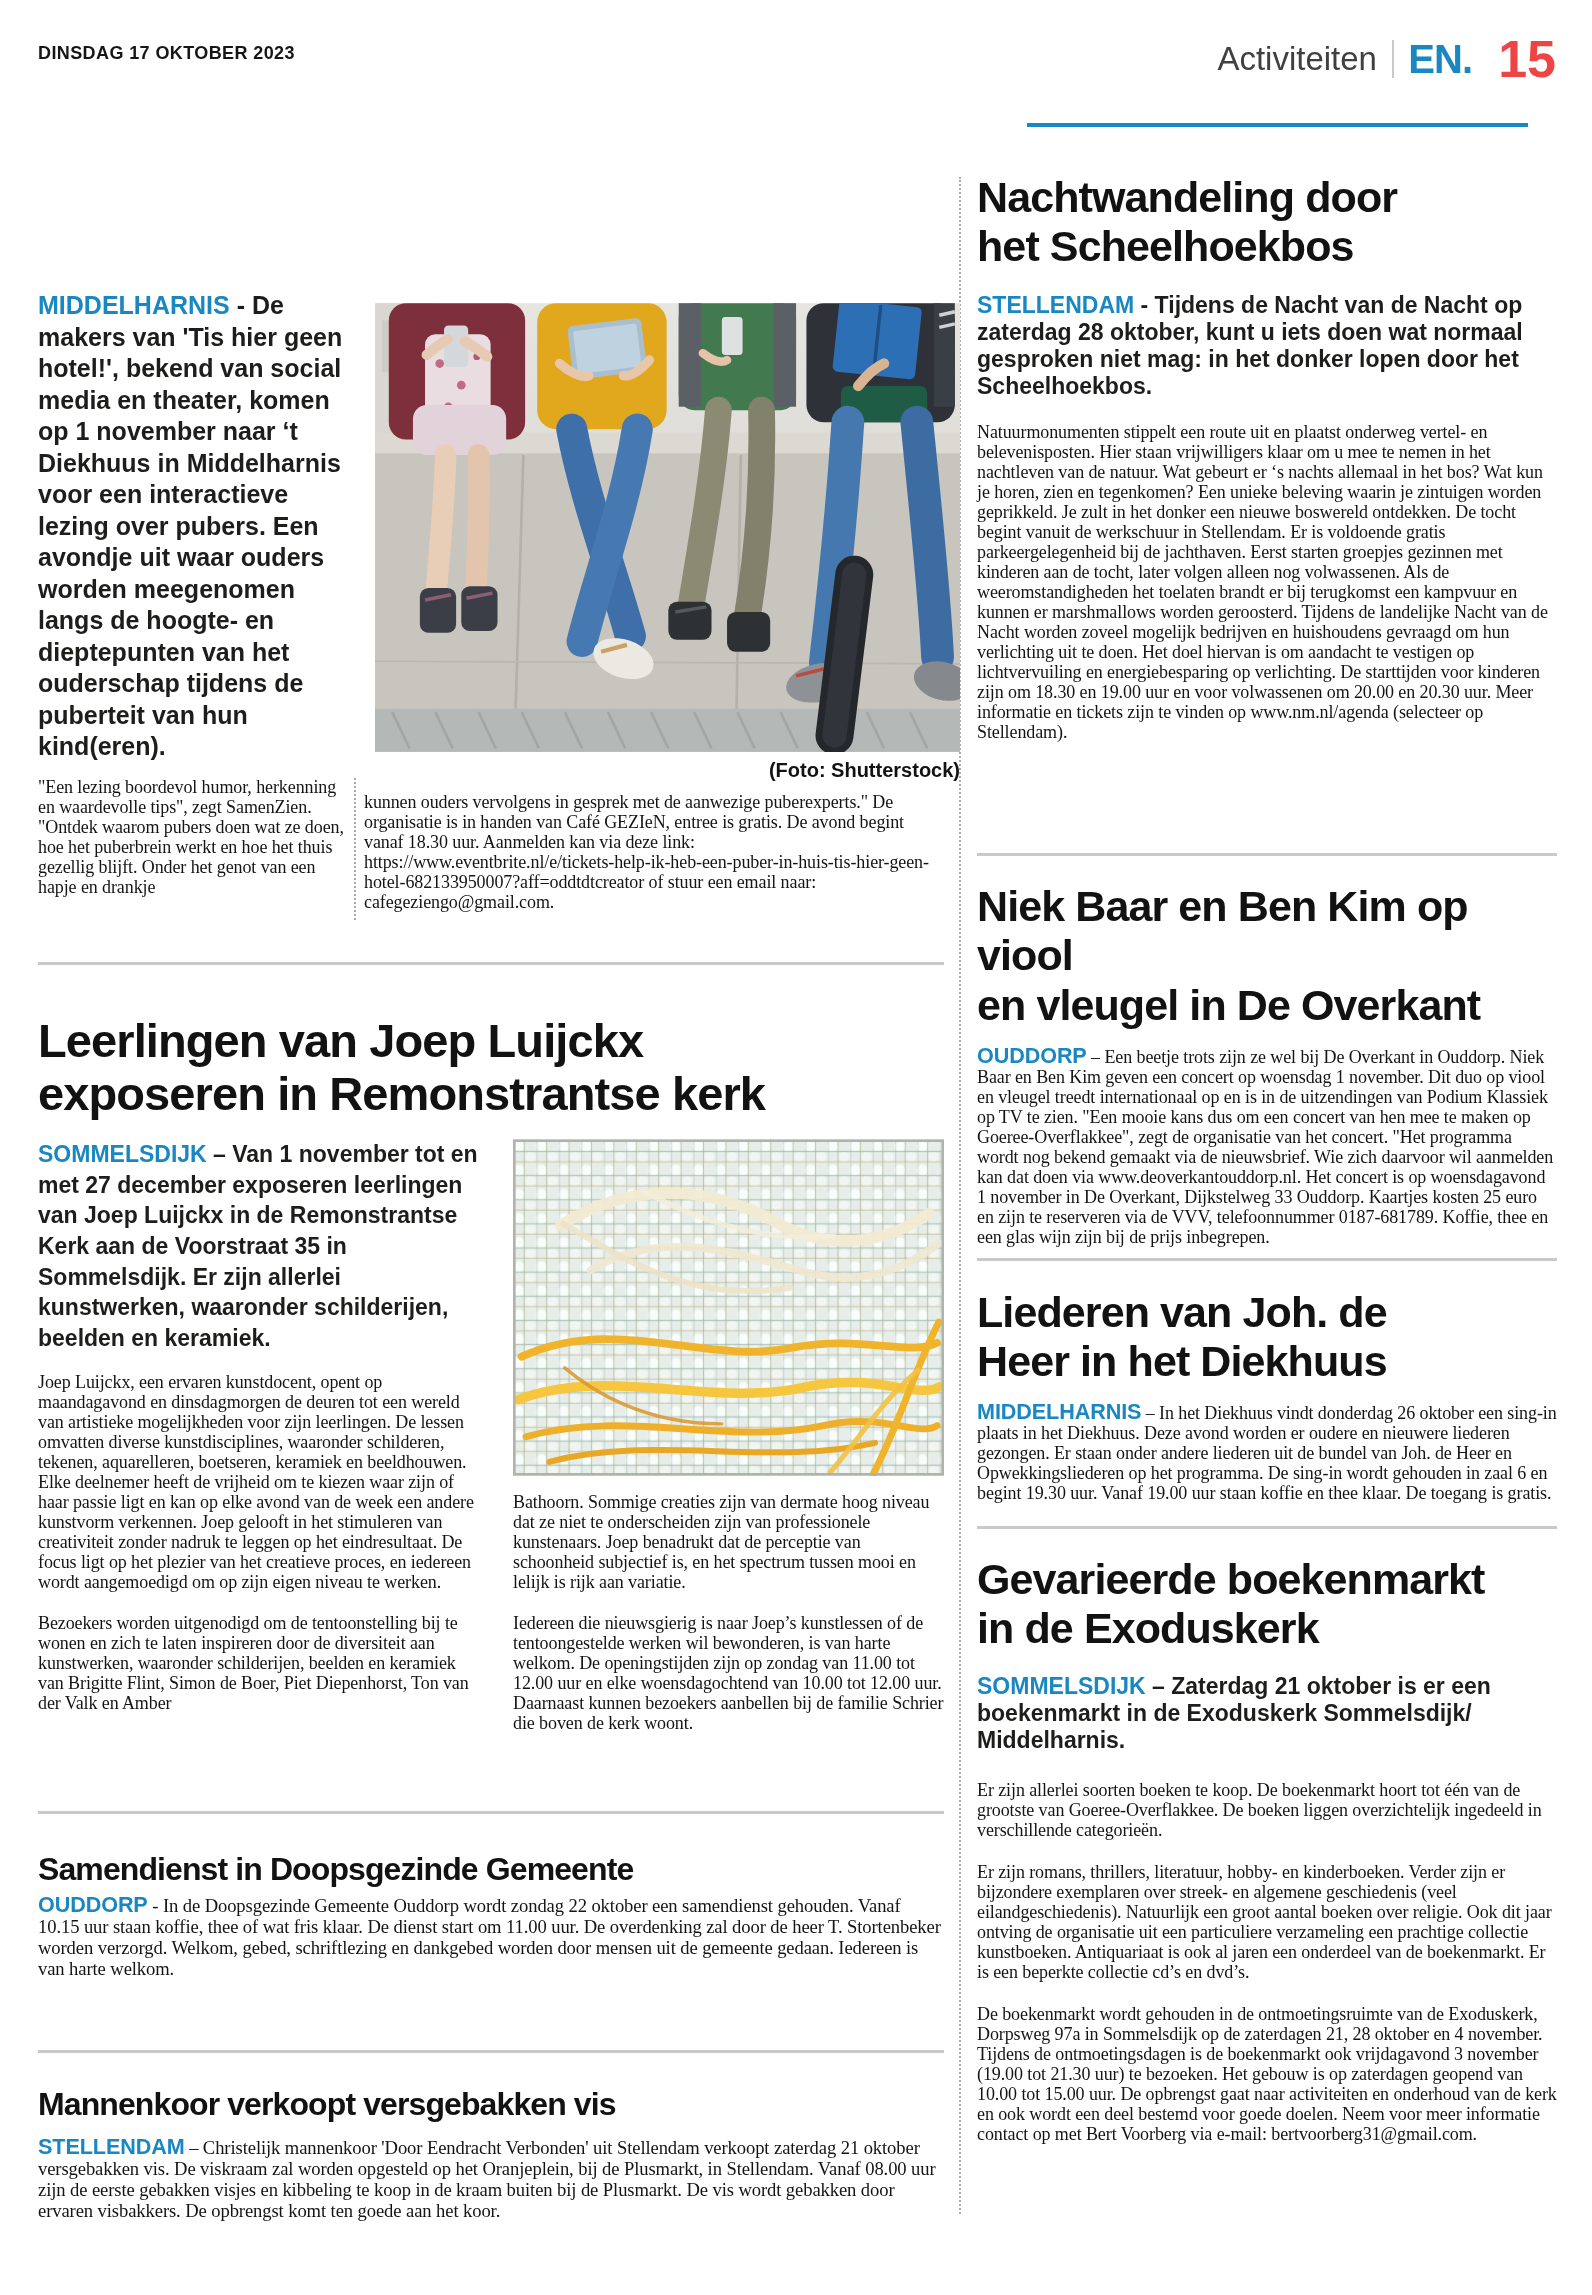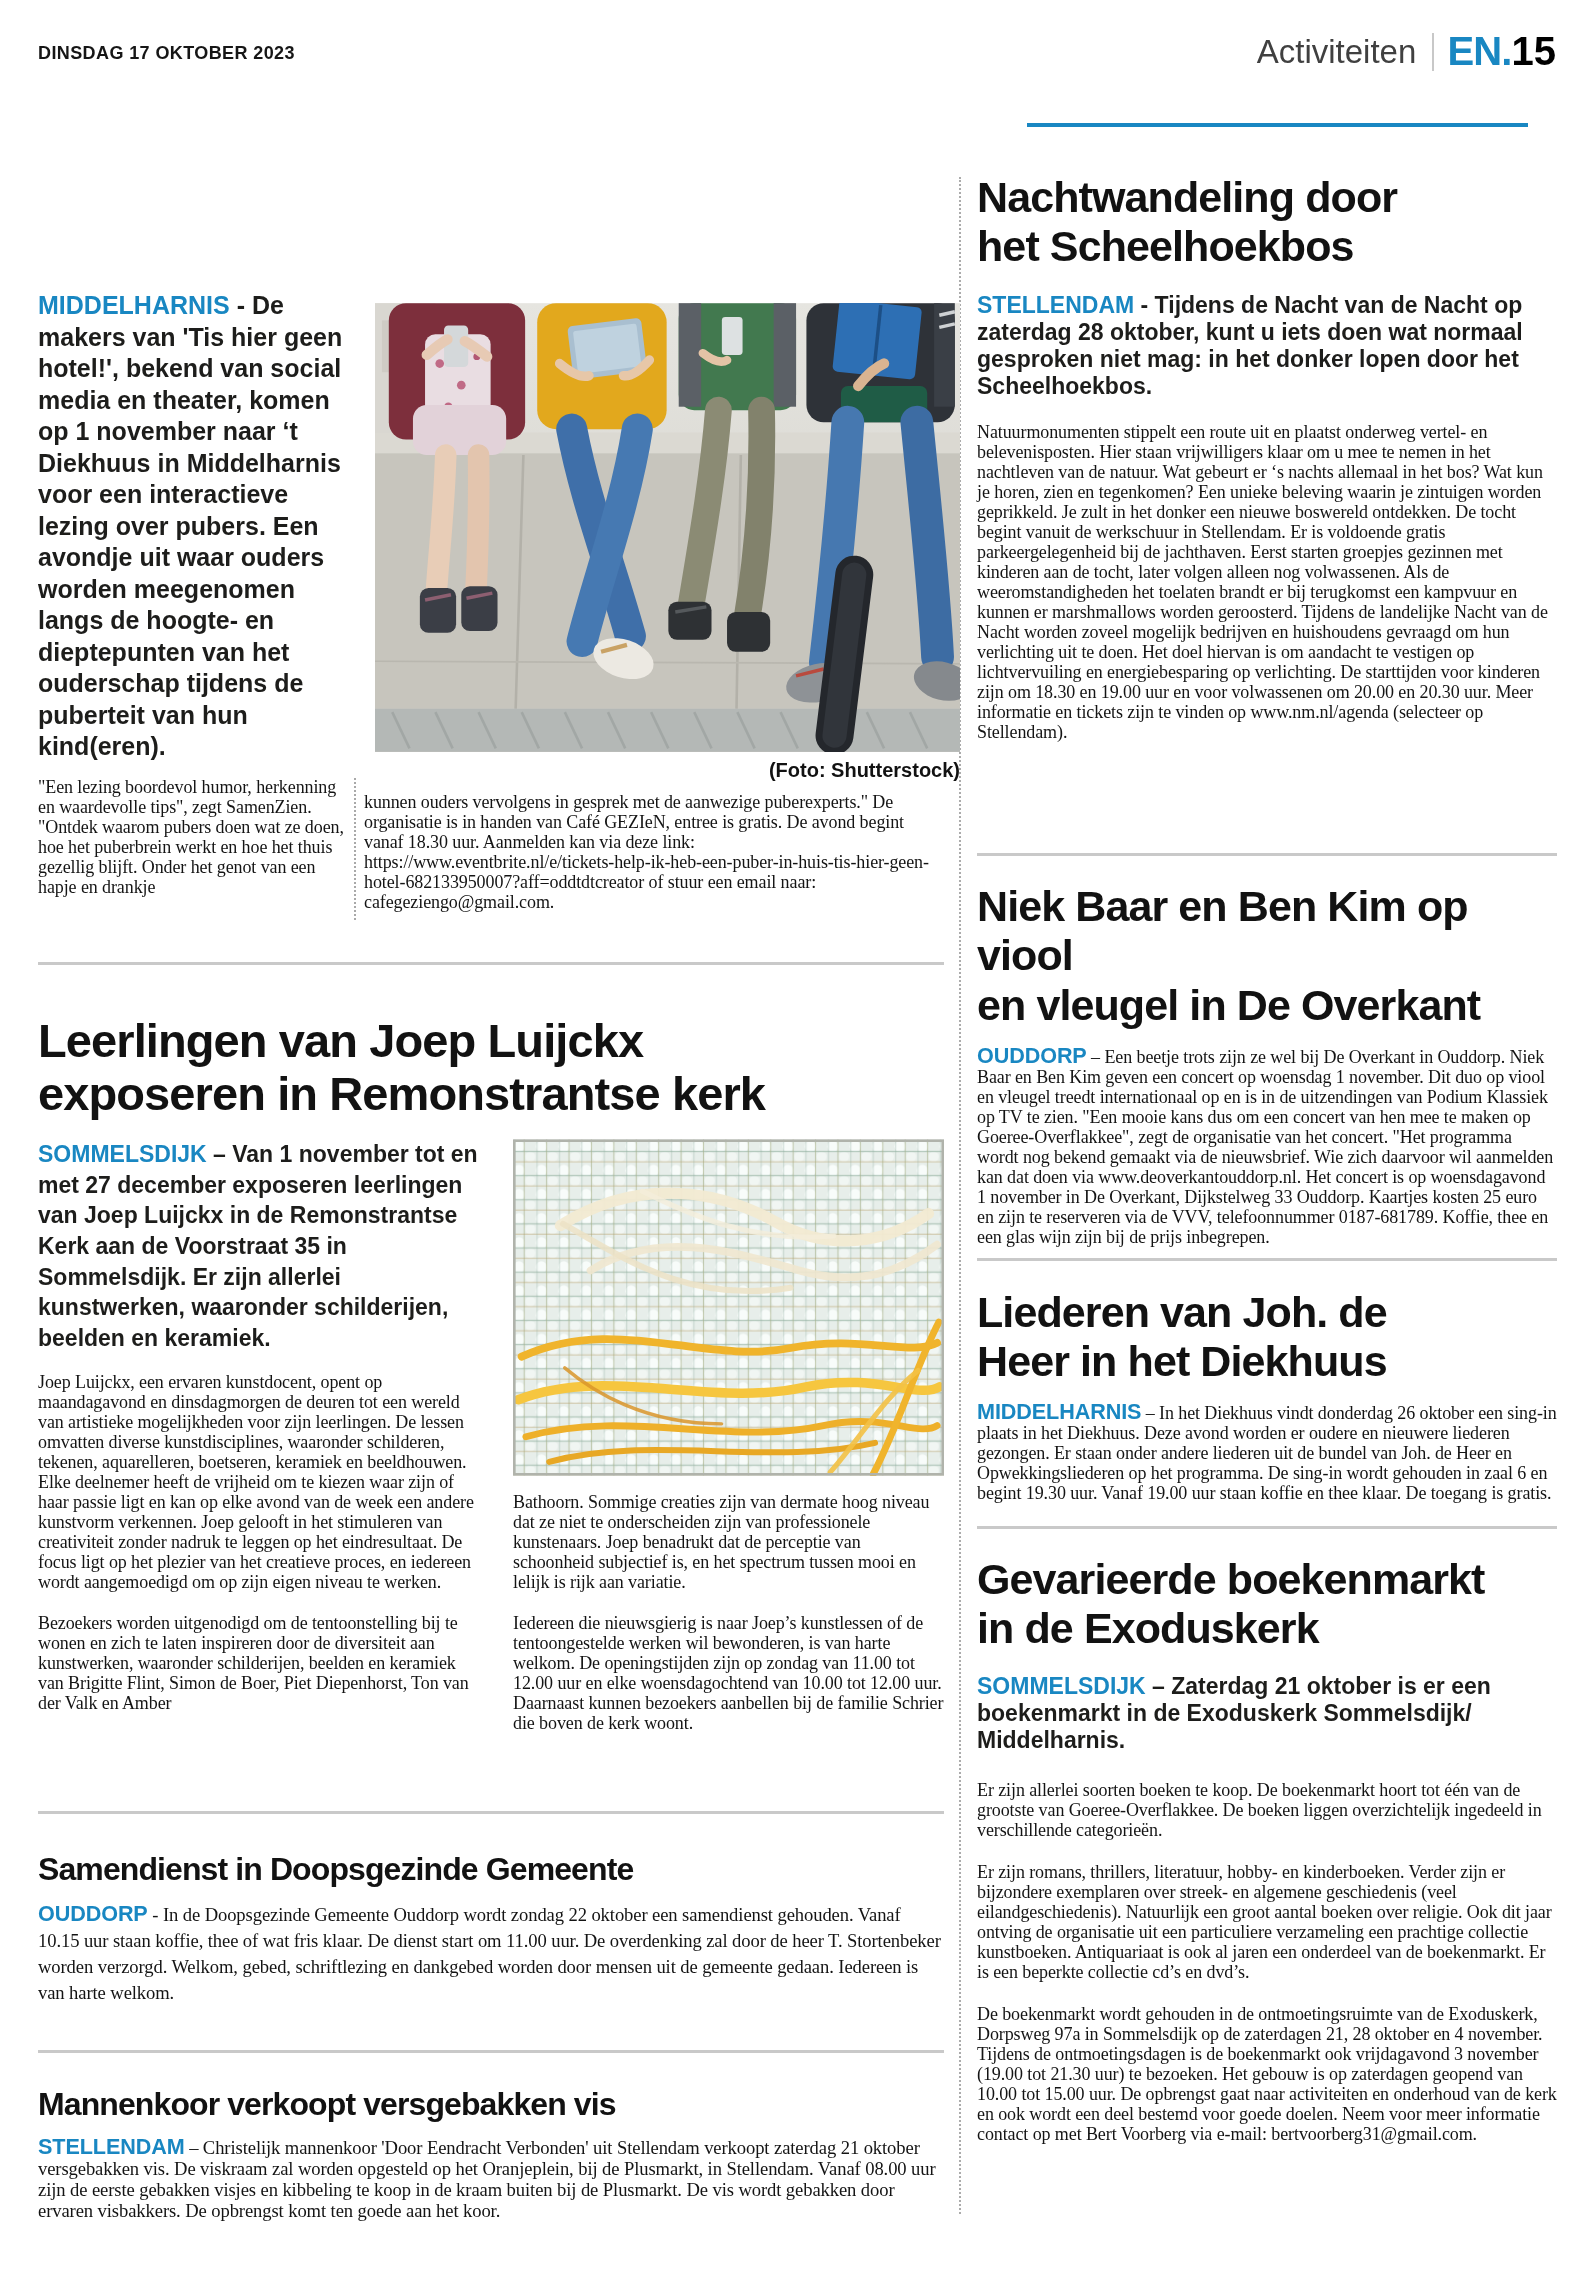--- a/index.html
+++ b/index.html
@@ -4,21 +4,21 @@
 <style>
   html,body{margin:0;padding:0;background:#ffffff;}
   .page{position:relative;width:1592px;height:2295px;background:#fff;overflow:hidden;
         font-family:"Liberation Sans",sans-serif;color:#1c1c1c;}
   
   .date{position:absolute;left:38px;top:43px;font-size:18px;font-weight:700;letter-spacing:0.4px;color:#161616;}
   .section-head{position:absolute;right:36px;top:29px;display:flex;align-items:center;}
   .section-label{font-size:33px;color:#404040;font-weight:400;}
   .head-vbar{width:1.7px;height:38px;background:#c8c8c8;margin:0 14px 0 15.5px;}
   .brand{font-size:40px;font-weight:800;color:#1987c2;letter-spacing:-0.9px;}
-  .pagenum{font-size:40px;font-weight:700;color:#000000;}
+  .pagenum{font-size:52px;font-weight:700;color:#ef4444;margin-left:26px;}
   .blue-rule{position:absolute;left:1027px;top:123px;width:501px;height:4.3px;background:#1987c2;}
   
   .left-area{position:absolute;left:38px;top:164px;width:906px;height:2097px;}
   .right-col{position:absolute;left:977px;top:164px;width:580px;height:2097px;}
   .vdot{position:absolute;left:959px;top:177px;height:2037px;border-left:2.6px dotted #ababab;}
   .hline{position:absolute;left:0;width:100%;height:2.6px;background:#c9c9c9;}
   
   h1,h2{margin:0;font-weight:700;color:#121212;}
   .h-main{font-size:71px;letter-spacing:-1.7px;line-height:1.02;}
   .h-med{font-size:47px;letter-spacing:-0.9px;line-height:1.12;}
@@ -222,21 +222,21 @@
           <p class="serif" style="margin-top:15.5px;font-family:Liberation Serif, serif;">Bathoorn. Sommige creaties zijn van dermate hoog niveau dat ze niet te onderscheiden zijn van professionele kunstenaars. Joep benadrukt dat de perceptie van schoonheid subjectief is, en het spectrum tussen mooi en lelijk is rijk aan variatie.</p>
           <p class="serif" style="margin-top:21px;">Iedereen die nieuwsgierig is naar Joep’s kunstlessen of de tentoongestelde werken wil bewonderen, is van harte welkom. De openingstijden zijn op zondag van 11.00 tot 12.00 uur en elke woensdagochtend van 10.00 tot 12.00 uur. Daarnaast kunnen bezoekers aanbellen bij de familie Schrier die boven de kerk woont.</p>
         </div>
       </div>
     </article>
 
     <div class="hline" style="top:1647px;"></div>
 
     <article class="abs" style="top:1688px;">
       <h2 class="h-small">Samendienst in Doopsgezinde Gemeente</h2>
-      <p class="serif" style="margin-top:14px;width:904px;font-size:18.6px;line-height:26px;"><span class="city">OUDDORP</span>
+      <p class="serif" style="margin-top:7px;width:904px;font-size:18.6px;line-height:21px;"><span class="city">OUDDORP</span>
          <span>- In de Doopsgezinde Gemeente Ouddorp wordt zondag 22 oktober een samendienst gehouden. Vanaf 10.15 uur staan koffie, thee of wat fris klaar. De dienst start om 11.00 uur. De overdenking zal door de heer T. Stortenbeker worden verzorgd. Welkom, gebed, schriftlezing en dankgebed worden door mensen uit de gemeente gedaan. Iedereen is van harte welkom.</span></p>
     </article>
 
     <div class="hline" style="top:1886px;"></div>
 
     <article class="abs" style="top:1923px;">
       <h2 class="h-small">Mannenkoor verkoopt versgebakken vis</h2>
       <p class="serif" style="margin-top:14px;width:904px;font-size:18.6px;line-height:21px;"><span class="city">STELLENDAM</span>
          <span>– Christelijk mannenkoor 'Door Eendracht Verbonden' uit Stellendam verkoopt zaterdag 21 oktober versgebakken vis. De viskraam zal worden opgesteld op het Oranjeplein, bij de Plusmarkt, in Stellendam. Vanaf 08.00 uur zijn de eerste gebakken visjes en kibbeling te koop in de kraam buiten bij de Plusmarkt. De vis wordt gebakken door ervaren visbakkers. De opbrengst komt ten goede aan het koor.</span></p>
     </article>

